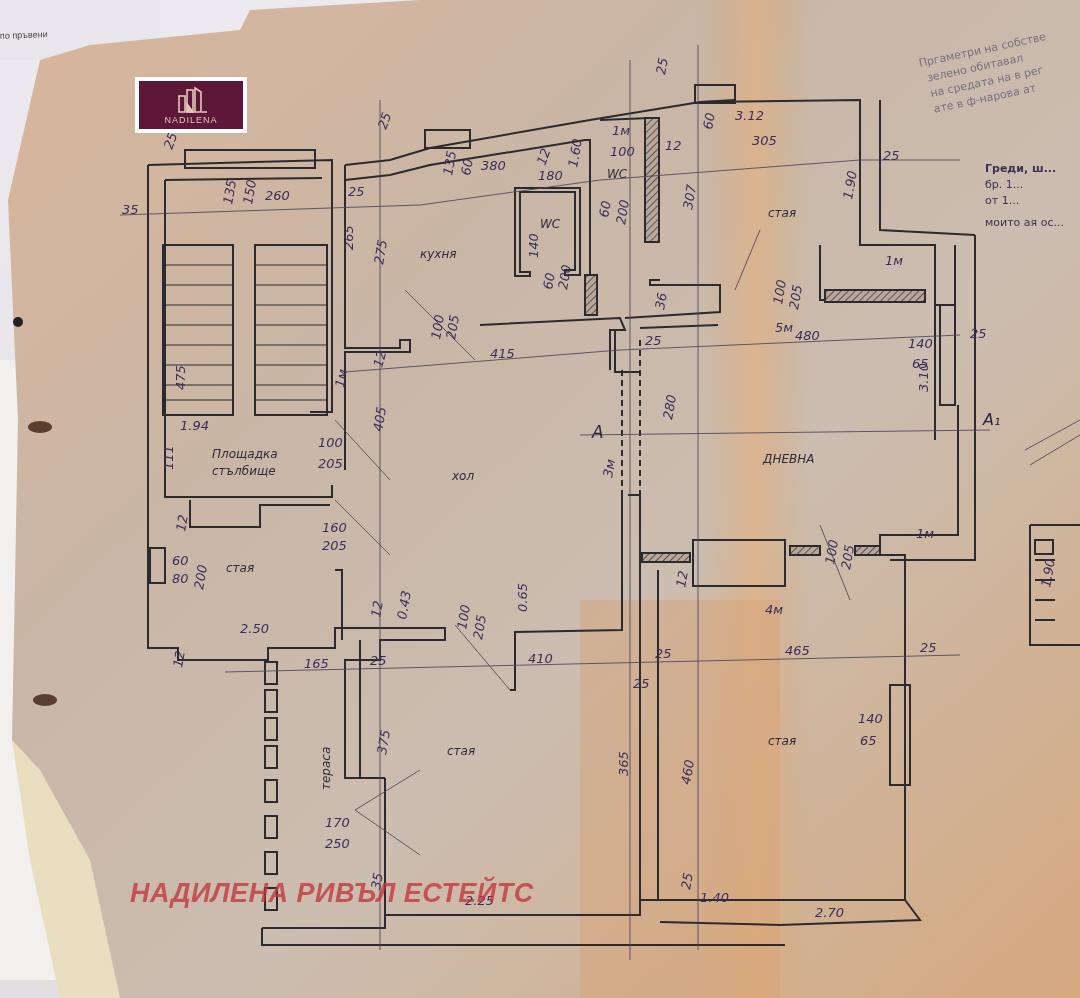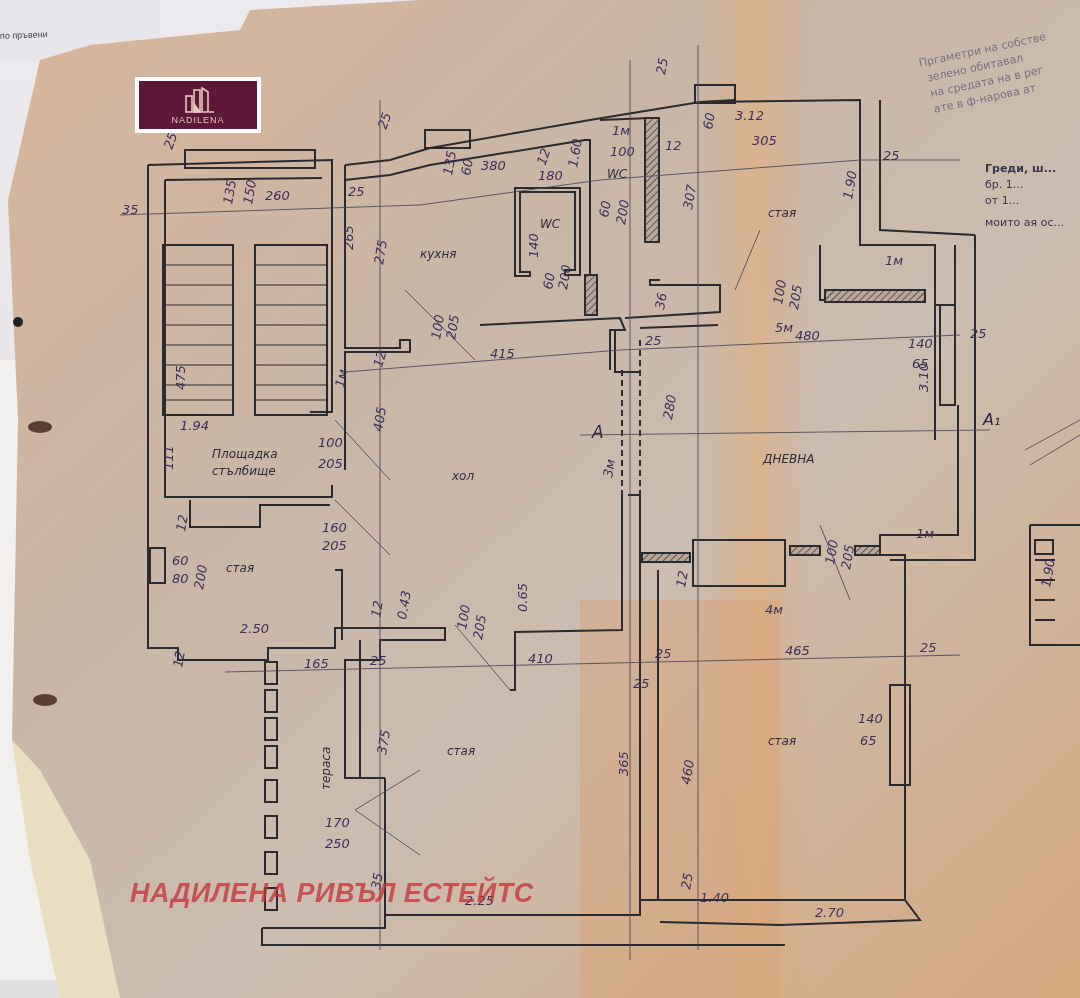--- a/index.html
+++ b/index.html
@@ -4,21 +4,21 @@
 <style>
   html,body{margin:0;padding:0;}
   body{width:1080px;height:998px;overflow:hidden;position:relative;
        font-family:"Liberation Sans",sans-serif;background:#e7e4e6;}
   .backdrop-paper{position:absolute;left:0;top:0;width:1080px;height:998px;
        background:linear-gradient(180deg,#eceaee 0%,#e2dfe3 100%);}
   .under-sheet{position:absolute;left:0;top:360px;width:60px;height:620px;background:#f1f0ef;}
   .under-sheet-top{position:absolute;left:0;top:0;width:160px;height:60px;background:#e8e6ea;}
   .top-note{position:absolute;left:0;top:30px;font-size:9px;color:#444;transform:rotate(-2deg);}
   .sheet{position:absolute;left:0;top:0;width:1080px;height:998px;}
-  .logo{position:absolute;left:135px;top:77px;width:126px;height:56px;background:#fff;}
+  .logo{position:absolute;left:135px;top:77px;width:112px;height:56px;background:#fff;}
   .logo-inner{position:absolute;left:4px;top:4px;right:4px;bottom:4px;background:#5d1738;
        display:flex;flex-direction:column;align-items:center;justify-content:center;}
   .logo-text{color:#e4c9b8;font-size:9px;letter-spacing:1px;margin-top:1px;}
   .watermark{position:absolute;left:130px;top:878px;font-size:27px;font-weight:bold;
        color:rgba(196,52,58,0.78);letter-spacing:0.5px;white-space:nowrap;font-style:italic;}
   svg text{font-family:"DejaVu Sans",sans-serif;font-style:italic;}
   .dim{fill:#3a2f5a;font-size:13px;}
   .lbl{fill:#2e2a3a;font-size:12px;}
 </style>
 </head>

